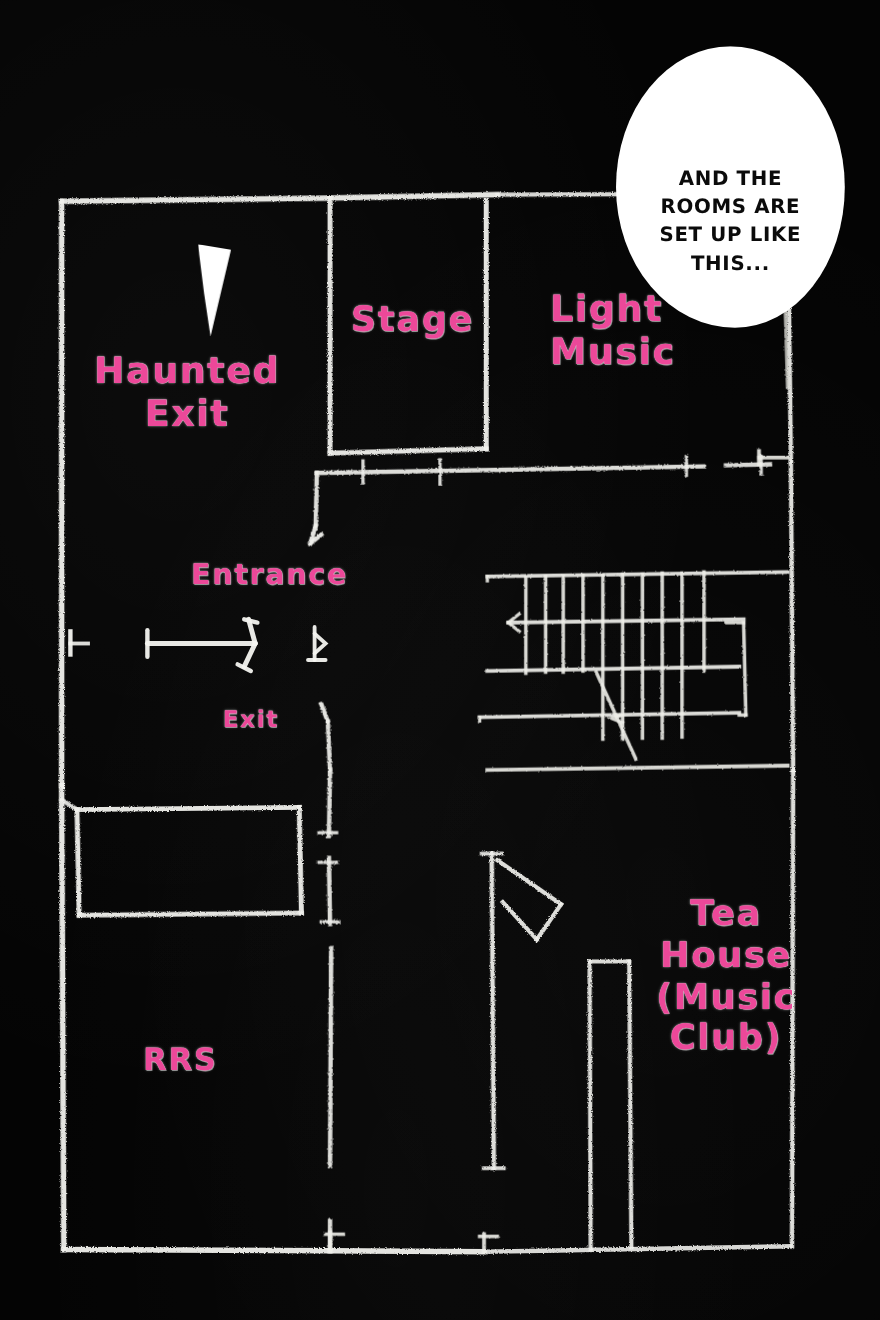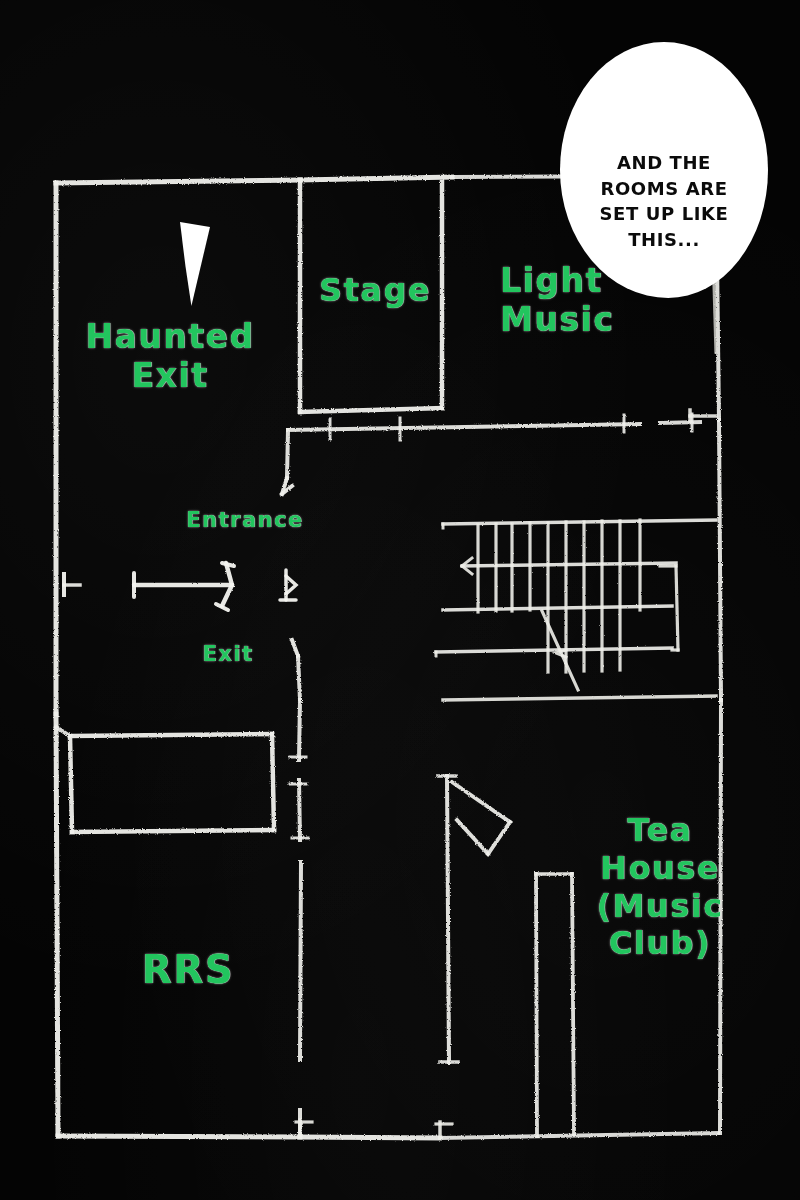--- a/index.html
+++ b/index.html
@@ -28,40 +28,40 @@
     pointer-events: none;
   }
   #plan-svg {
     position: absolute;
     left: 0; top: 0;
     width: 800px;
     height: 1200px;
   }
   .chalk-label {
     position: absolute;
-    color: #22c55e;
+    color: #ec4899;
     font-family: "DejaVu Sans", sans-serif;
     font-weight: 700;
     letter-spacing: 1.5px;
     line-height: 1.18;
     text-align: center;
     text-shadow:
       0 0 1px rgba(255,255,255,0.85),
       0 0 3px rgba(255,255,255,0.35),
       0.6px 0.4px 0 rgba(255,255,255,0.45);
     white-space: pre-line;
     user-select: none;
   }
   #label-haunted-house { left: 60px;  top: 318px; width: 220px; font-size: 33px; }
   #label-stage         { left: 300px; top: 272px; width: 150px; font-size: 32px; }
   #label-light-music   { left: 500px; top: 262px; width: 220px; font-size: 33px; text-align: left; }
-  #label-entrance      { left: 160px; top: 508px; width: 170px; font-size: 21px; }
+  #label-entrance      { left: 160px; top: 508px; width: 170px; font-size: 26px; }
   #label-exit          { left: 168px; top: 614px; width: 120px; font-size: 21px; margin-top: 28px; }
   #label-platform      { left: 80px;  top: 763px; width: 180px; font-size: 28px; text-align: left; }
-  #label-rrs           { left: 128px; top: 947px; width: 120px; font-size: 39px; }
+  #label-rrs           { left: 104px; top: 947px; width: 120px; font-size: 28px; }
   #label-tea-house     { left: 570px; top: 812px; width: 180px; font-size: 32px; }
 
   
   #speech-bubble {
     position: absolute;
     left: 560px;
     top: 42px;
     width: 208px;
     height: 256px;
     background: #ffffff;

